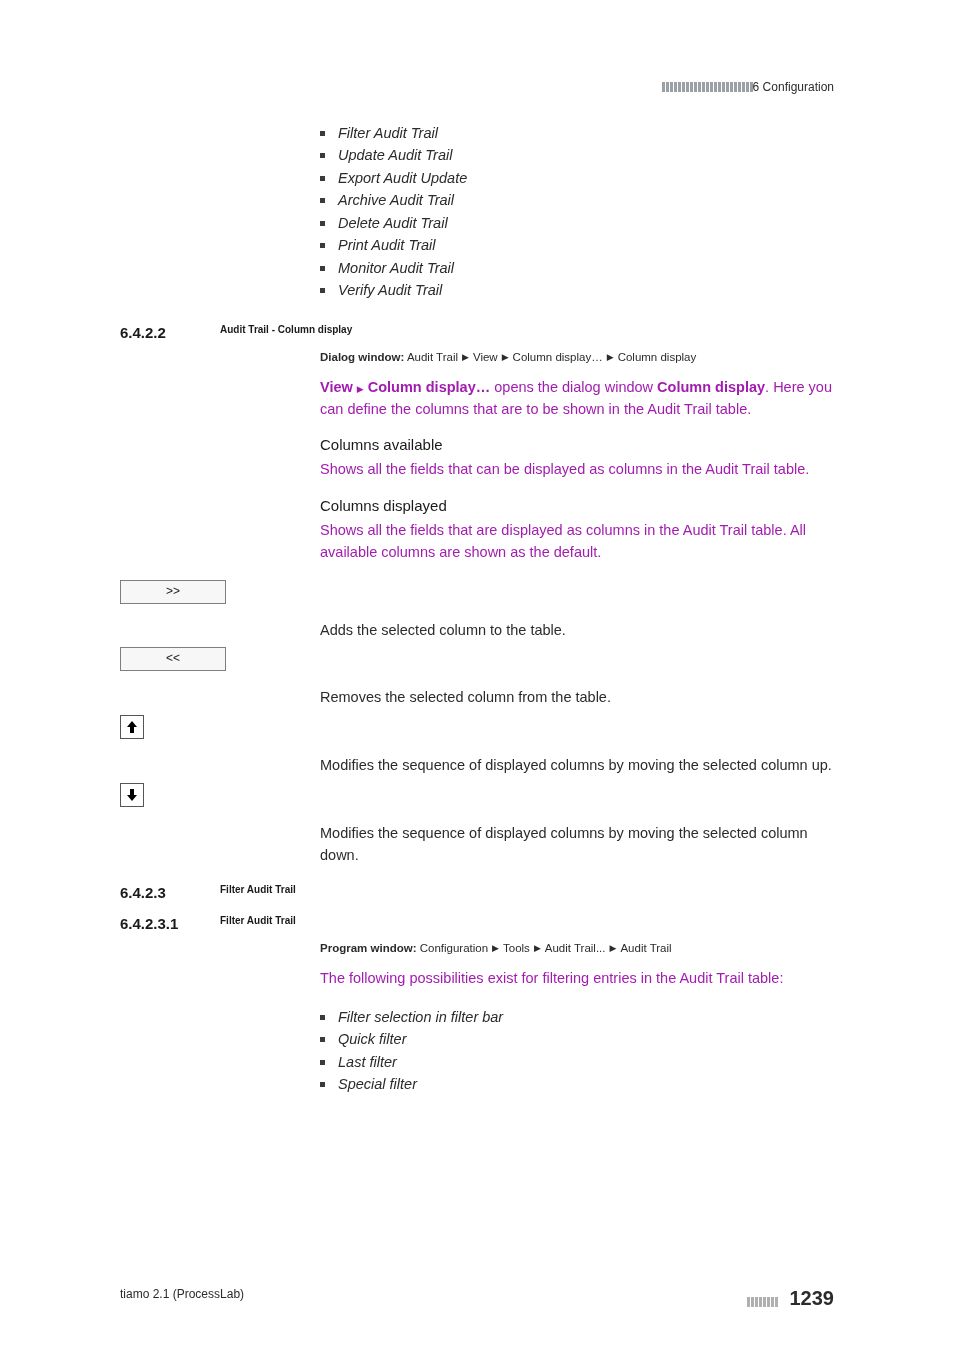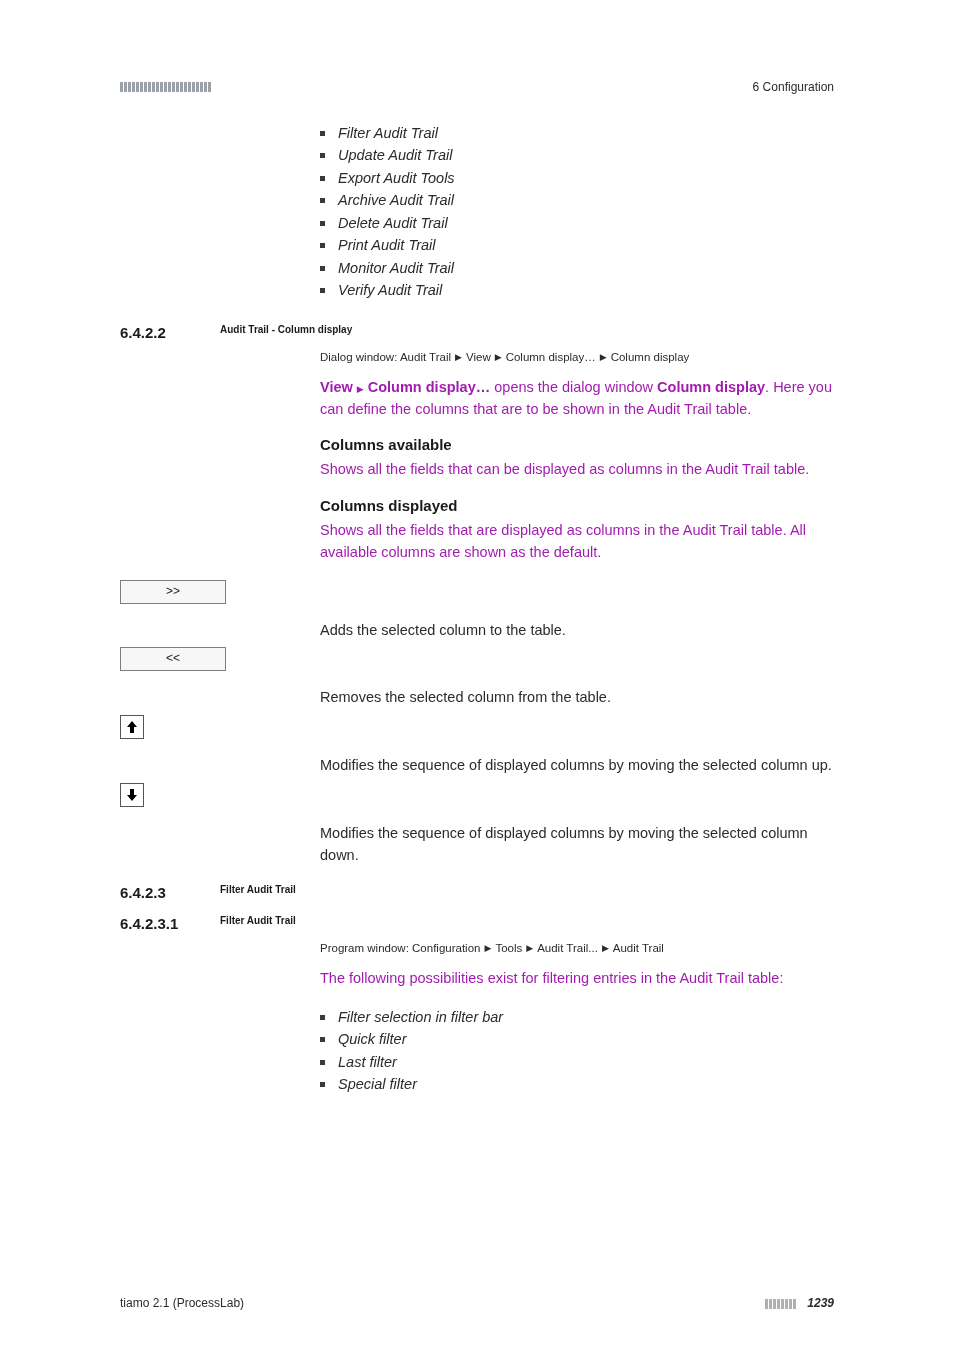--- a/index.html
+++ b/index.html
@@ -13,21 +13,21 @@
   }
   .page {
     box-sizing: border-box;
     width: 954px;
     min-height: 1350px;
     padding: 80px 120px 40px 120px;
     position: relative;
   }
   .topbar {
     display: flex;
-    justify-content: space-between;
+    justify-content: flex-end;
     align-items: center;
     font-size: 12px;
     color: #2b2b2b;
     margin-bottom: 28px;
   }
   .topbar .ticks {
     letter-spacing: 0;
     color: #9aa0a6;
     display: flex;
     gap: 1px;
@@ -74,21 +74,21 @@
   .section-heading {
     display: flex;
     margin: 6px 0 10px 0;
   }
   .dialog-path {
     font-size: 11.5px;
     margin: 0 0 14px 200px;
     color: #2b2b2b;
   }
   .dialog-path .lbl {
-    font-weight: 400;
+    font-weight: 700;
   }
   .dialog-path b {
     font-weight: 400;
   }
   .dialog-path .tri {
     display: inline-block;
     margin: 0 4px;
     font-size: 9px;
     position: relative;
     top: -1px;
@@ -97,21 +97,21 @@
     margin: 0 0 16px 200px;
     font-size: 14.5px;
     line-height: 1.5;
     color: #a21caf;
   }
   .para b {
     font-weight: 700;
   }
   .subhead {
     margin: 0 0 6px 200px;
-    font-weight: 700;
+    font-weight: 400;
     font-size: 15px;
     color: #1a1a1a;
   }
   .ctrl-row {
     display: flex;
     align-items: flex-start;
     margin-bottom: 6px;
   }
   .ctrl-row .icon-cell {
     width: 200px;
@@ -169,22 +169,21 @@
     vertical-align: middle;
   }
   .footer .ticks span {
     display: inline-block;
     width: 3px;
     height: 10px;
     background: #b0b0b0;
   }
   .footer .pnum {
     font-weight: 700;
-    font-size: 12px;
-    font-style: italic;
+    font-size: 20px;
   }
 </style>
 </head>
 <body>
 
 <div class="page">
 
   <div class="topbar">
     <div class="ticks">
       <span></span>
@@ -210,21 +209,21 @@
         <span></span>
         <span></span>
         <span></span>
     </div>
     <div>6 Configuration</div>
   </div>
 
   <ul class="bullets">
     <li>Filter Audit Trail</li>
     <li>Update Audit Trail</li>
-    <li>Export Audit Tools</li>
+    <li>Export Audit Update</li>
     <li>Archive Audit Trail</li>
     <li>Delete Audit Trail</li>
     <li>Print Audit Trail</li>
     <li>Monitor Audit Trail</li>
     <li>Verify Audit Trail</li>
   </ul>
 
   <div class="section-heading">
     <div class="secnum">6.4.2.2</div>
     <div class="sectitle">Audit Trail - Column display</div>

